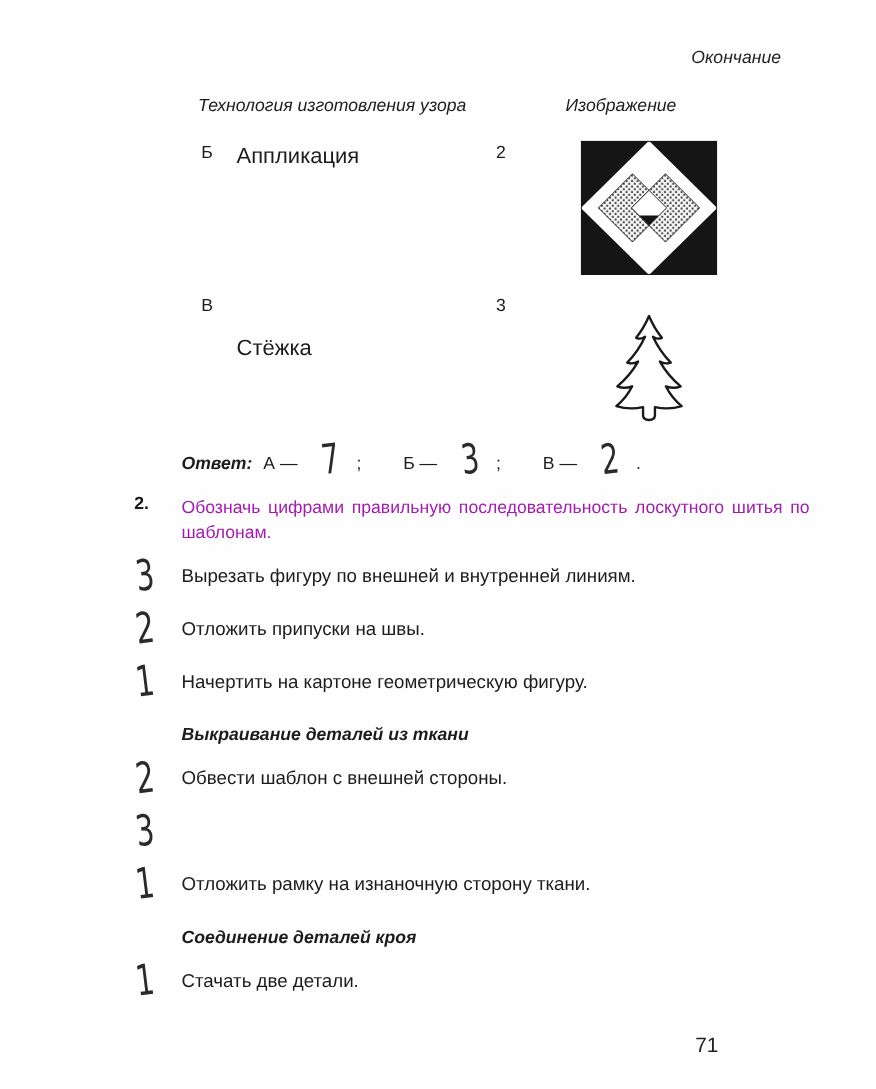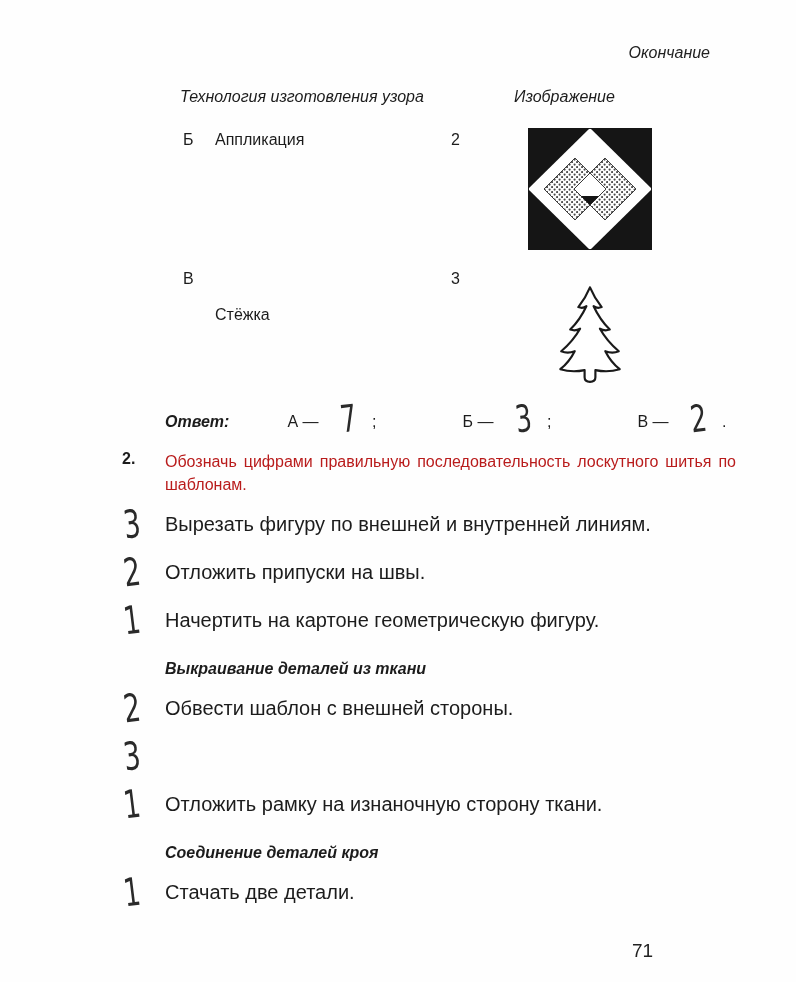--- a/index.html
+++ b/index.html
@@ -27,33 +27,32 @@
 
   .col-hdr {
     font-style: italic;
     font-weight: normal;
     font-size: 16px;
   }
   .col1-hdr { left: 180px; top: 88px; }
   .col2-hdr { left: 514px; top: 88px; }
 
   .row-letter { font-size: 16px; }
-  .row-label  { font-size: 16px; }
+  .row-label  { font-size: 20px; }
   .row-num    { font-size: 16px; }
 
   .quilt-wrap { left: 528px; top: 128px; width: 124px; height: 122px; }
   .tree-wrap  { left: 536px; top: 276px; width: 108px; height: 118px; }
 
   .answer-line {
     left: 165px; top: 404px;
     display: flex;
     align-items: center;
     font-size: 16px;
     width: 480px;
-    gap: 48px;
   }
   .answer-label {
     font-weight: bold;
     font-style: italic;
     margin-right: 10px;
   }
   .answer-item {
     display: flex;
     align-items: center;
   }
@@ -83,39 +82,39 @@
     width: 43px;
     font-weight: bold;
     font-size: 16px;
     flex: 0 0 43px;
   }
   .task-text {
     flex: 1;
     font-size: 16px;
     line-height: 1.45;
     text-align: justify;
-    color: #b91c1c;
+    color: #a21caf;
   }
   .section-heading {
     font-weight: bold;
     font-style: italic;
     font-size: 16px;
     margin: 16px 0 6px 43px;
   }
   .step {
     display: flex;
     align-items: center;
     min-height: 48px;
   }
   .hw-cell {
     flex: 0 0 43px;
     width: 43px;
   }
   .step-hw { font-size: 31px; }
-  .step-text { font-size: 20px; }
+  .step-text { font-size: 17px; }
 
   .page-number {
     left: 632px; top: 940px;
     font-size: 19px;
     color: #222;
     text-align: center;
   }
 </style>
 </head>
 <body>

